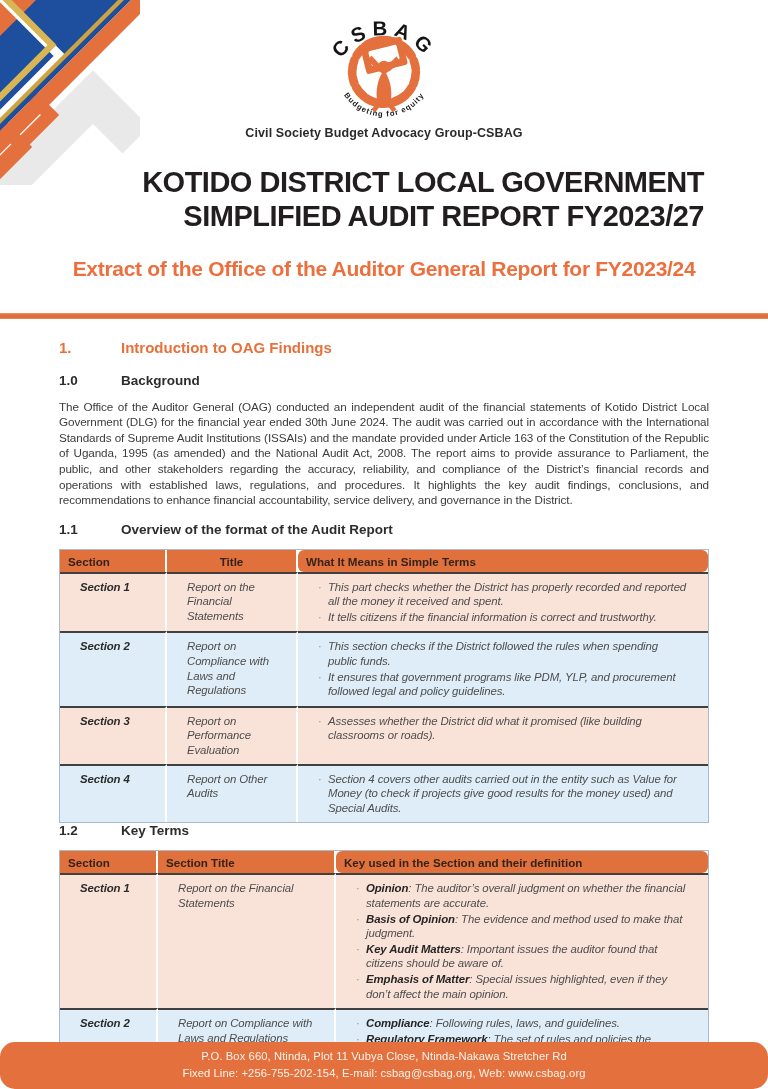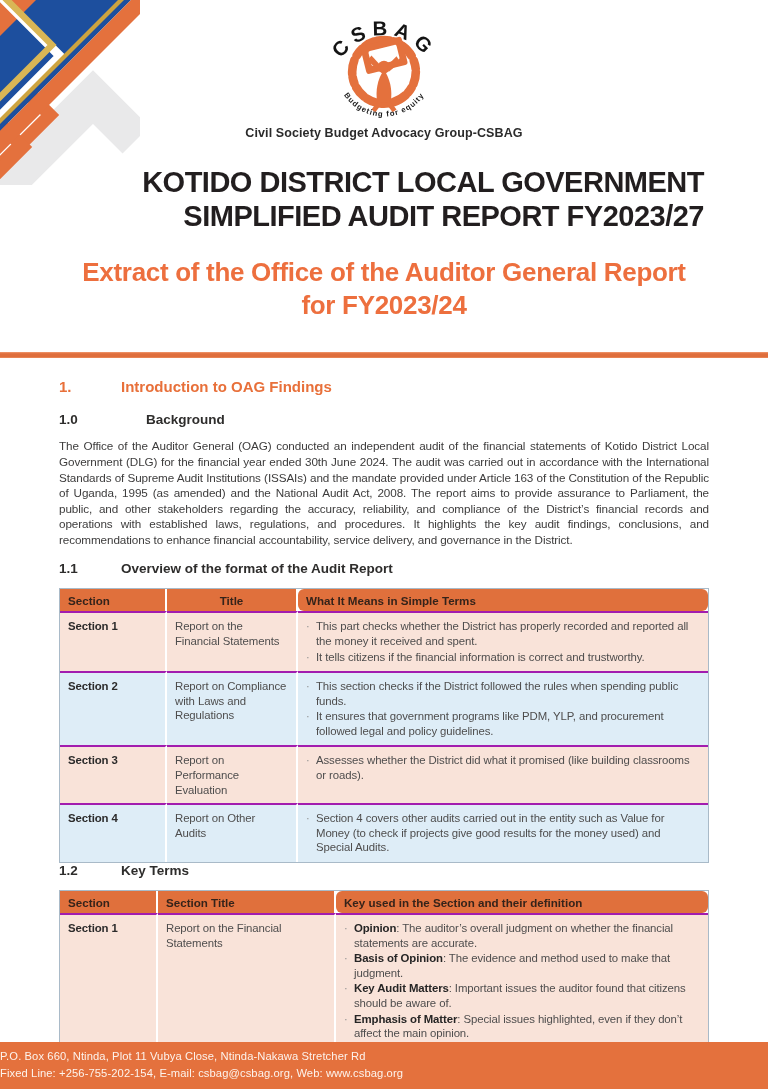--- a/index.html
+++ b/index.html
@@ -12,64 +12,64 @@
   
   .logo-wrap{padding-top:12px;text-align:center;}
   .logo-caption{margin-top:2px;font-size:12.5px;font-weight:bold;color:#2b2b2b;letter-spacing:.1px;}
   
   .main-title{
     margin:26px auto 0;width:640px;text-align:right;color:#221e1f;
     font-size:29px;line-height:1.17;font-weight:800;letter-spacing:-.5px;
   }
   .sub-title{
     margin:22px auto 0;width:640px;text-align:center;color:#ED6F3E;
-    font-size:26px;line-height:1.28;font-weight:bold;letter-spacing:-.3px;
+    font-size:21px;line-height:1.28;font-weight:bold;letter-spacing:-.3px;
   }
   .divider{margin-top:30px;height:6px;width:100%;
     background:linear-gradient(#f09a70,#df6e3c 30%,#df6e3c 75%,#eb8d5f);}
   
   .content{margin:0 59px;}
   .h-row{display:flex;align-items:baseline;}
   .h-num{width:62px;flex:none;font-weight:bold;}
   .h-intro{margin-top:20px;color:#E8703A;font-size:15px;font-weight:bold;}
   .h-sub{color:#2e2d2c;font-size:13.5px;font-weight:bold;}
-  .mt-bg{margin-top:17px;gap:25px;}
+  .mt-bg{margin-top:17px;}
   .mt-ov{margin-top:14px;}
   .mt-kt{}
   .body-par{
     margin-top:11px;font-size:11.7px;line-height:1.33;color:#3d3c3c;
     text-align:justify;letter-spacing:-.1px;
   }
   
   .tbl-wrap{margin-top:12px;border:1px solid #a9bac8;}
   table{border-collapse:separate;border-spacing:0;width:100%;font-size:11.4px;table-layout:fixed;}
   th{
     background:#E0703C;color:#35231a;text-align:left;font-weight:bold;
     padding:5px 8px 4px;border-right:2px solid #fff;vertical-align:top;font-size:11.6px;margin-top:40px;
   }
   th:last-child{border-right:none;border-radius:6px;}
   td{
-    padding:6px 8px;border-right:2px solid #fff;border-top:2px solid #a21caf;
-    vertical-align:top;color:#4e4d4d;line-height:1.28;letter-spacing:-.1px;
+    padding:6px 20px;border-right:2px solid #fff;border-top:2px solid #404040;
+    vertical-align:top;color:#4e4d4d;line-height:1.28;letter-spacing:-.1px;font-style:italic;
   }
   td:last-child{border-right:none;}
   tr.tone-peach td{background:#F9E3D9;}
   tr.tone-blue td{background:#DEEDF7;}
   td.cell-section{font-weight:bold;color:#2c2b2b;}
   .item{display:flex;margin:0 0 1px;}
   .item .marker{flex:none;width:10px;color:#8f8f8f;font-size:11px;line-height:1.28;}
   .item b{color:#262525;}
   .tbl-overview th:nth-child(1){width:89px;}
   .tbl-overview th:nth-child(2){width:113px;text-align:center;}
   .tbl-terms th:nth-child(1){width:80px;}
   .tbl-terms th:nth-child(2){width:160px;}
   
   .footer{
     position:absolute;left:0;bottom:0;width:100%;height:47px;background:#E4713D;
-    color:#fdf3ec;font-size:11.2px;line-height:1.0;
+    color:#fdf3ec;text-align:center;font-size:11.2px;line-height:1.0;border-radius:15px;
   }
   .footer .f-line{margin-top:9px;letter-spacing:.1px;}
   .footer .f-line + .f-line{margin-top:6px;}
 </style>
 </head>
 <body>
 
 <div class="page">
 
   <svg class="decor" viewBox="0 0 140 185" aria-hidden="true">

